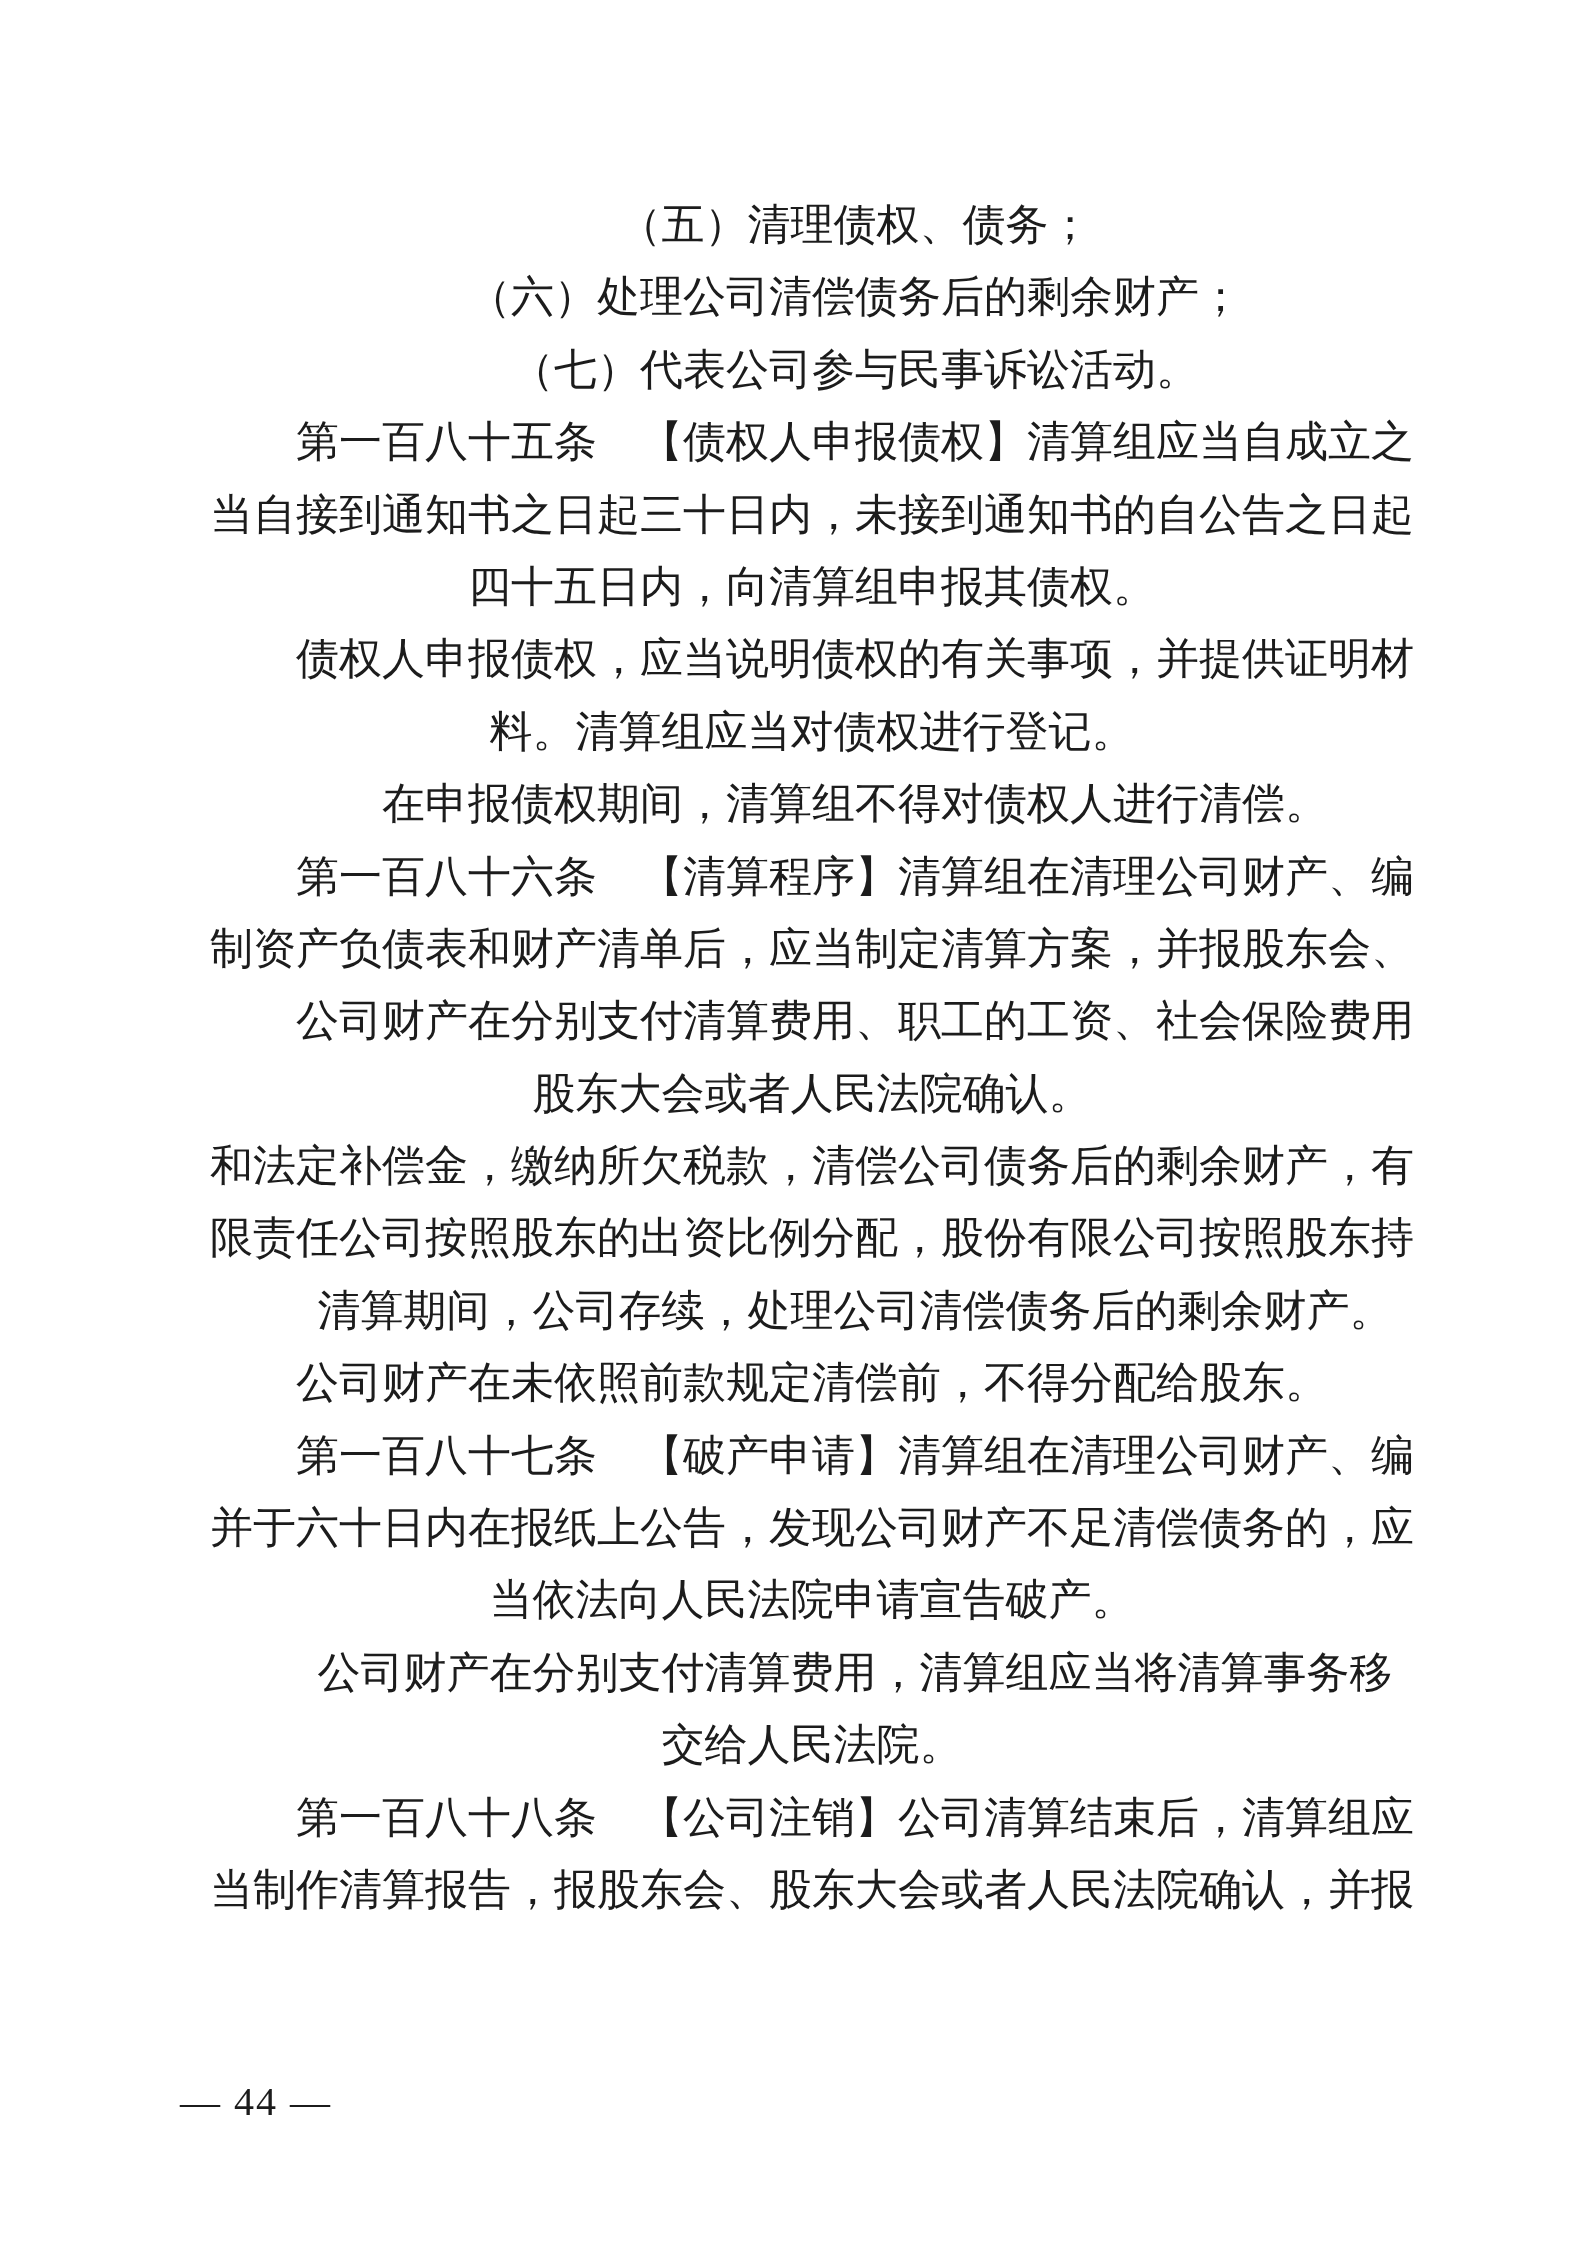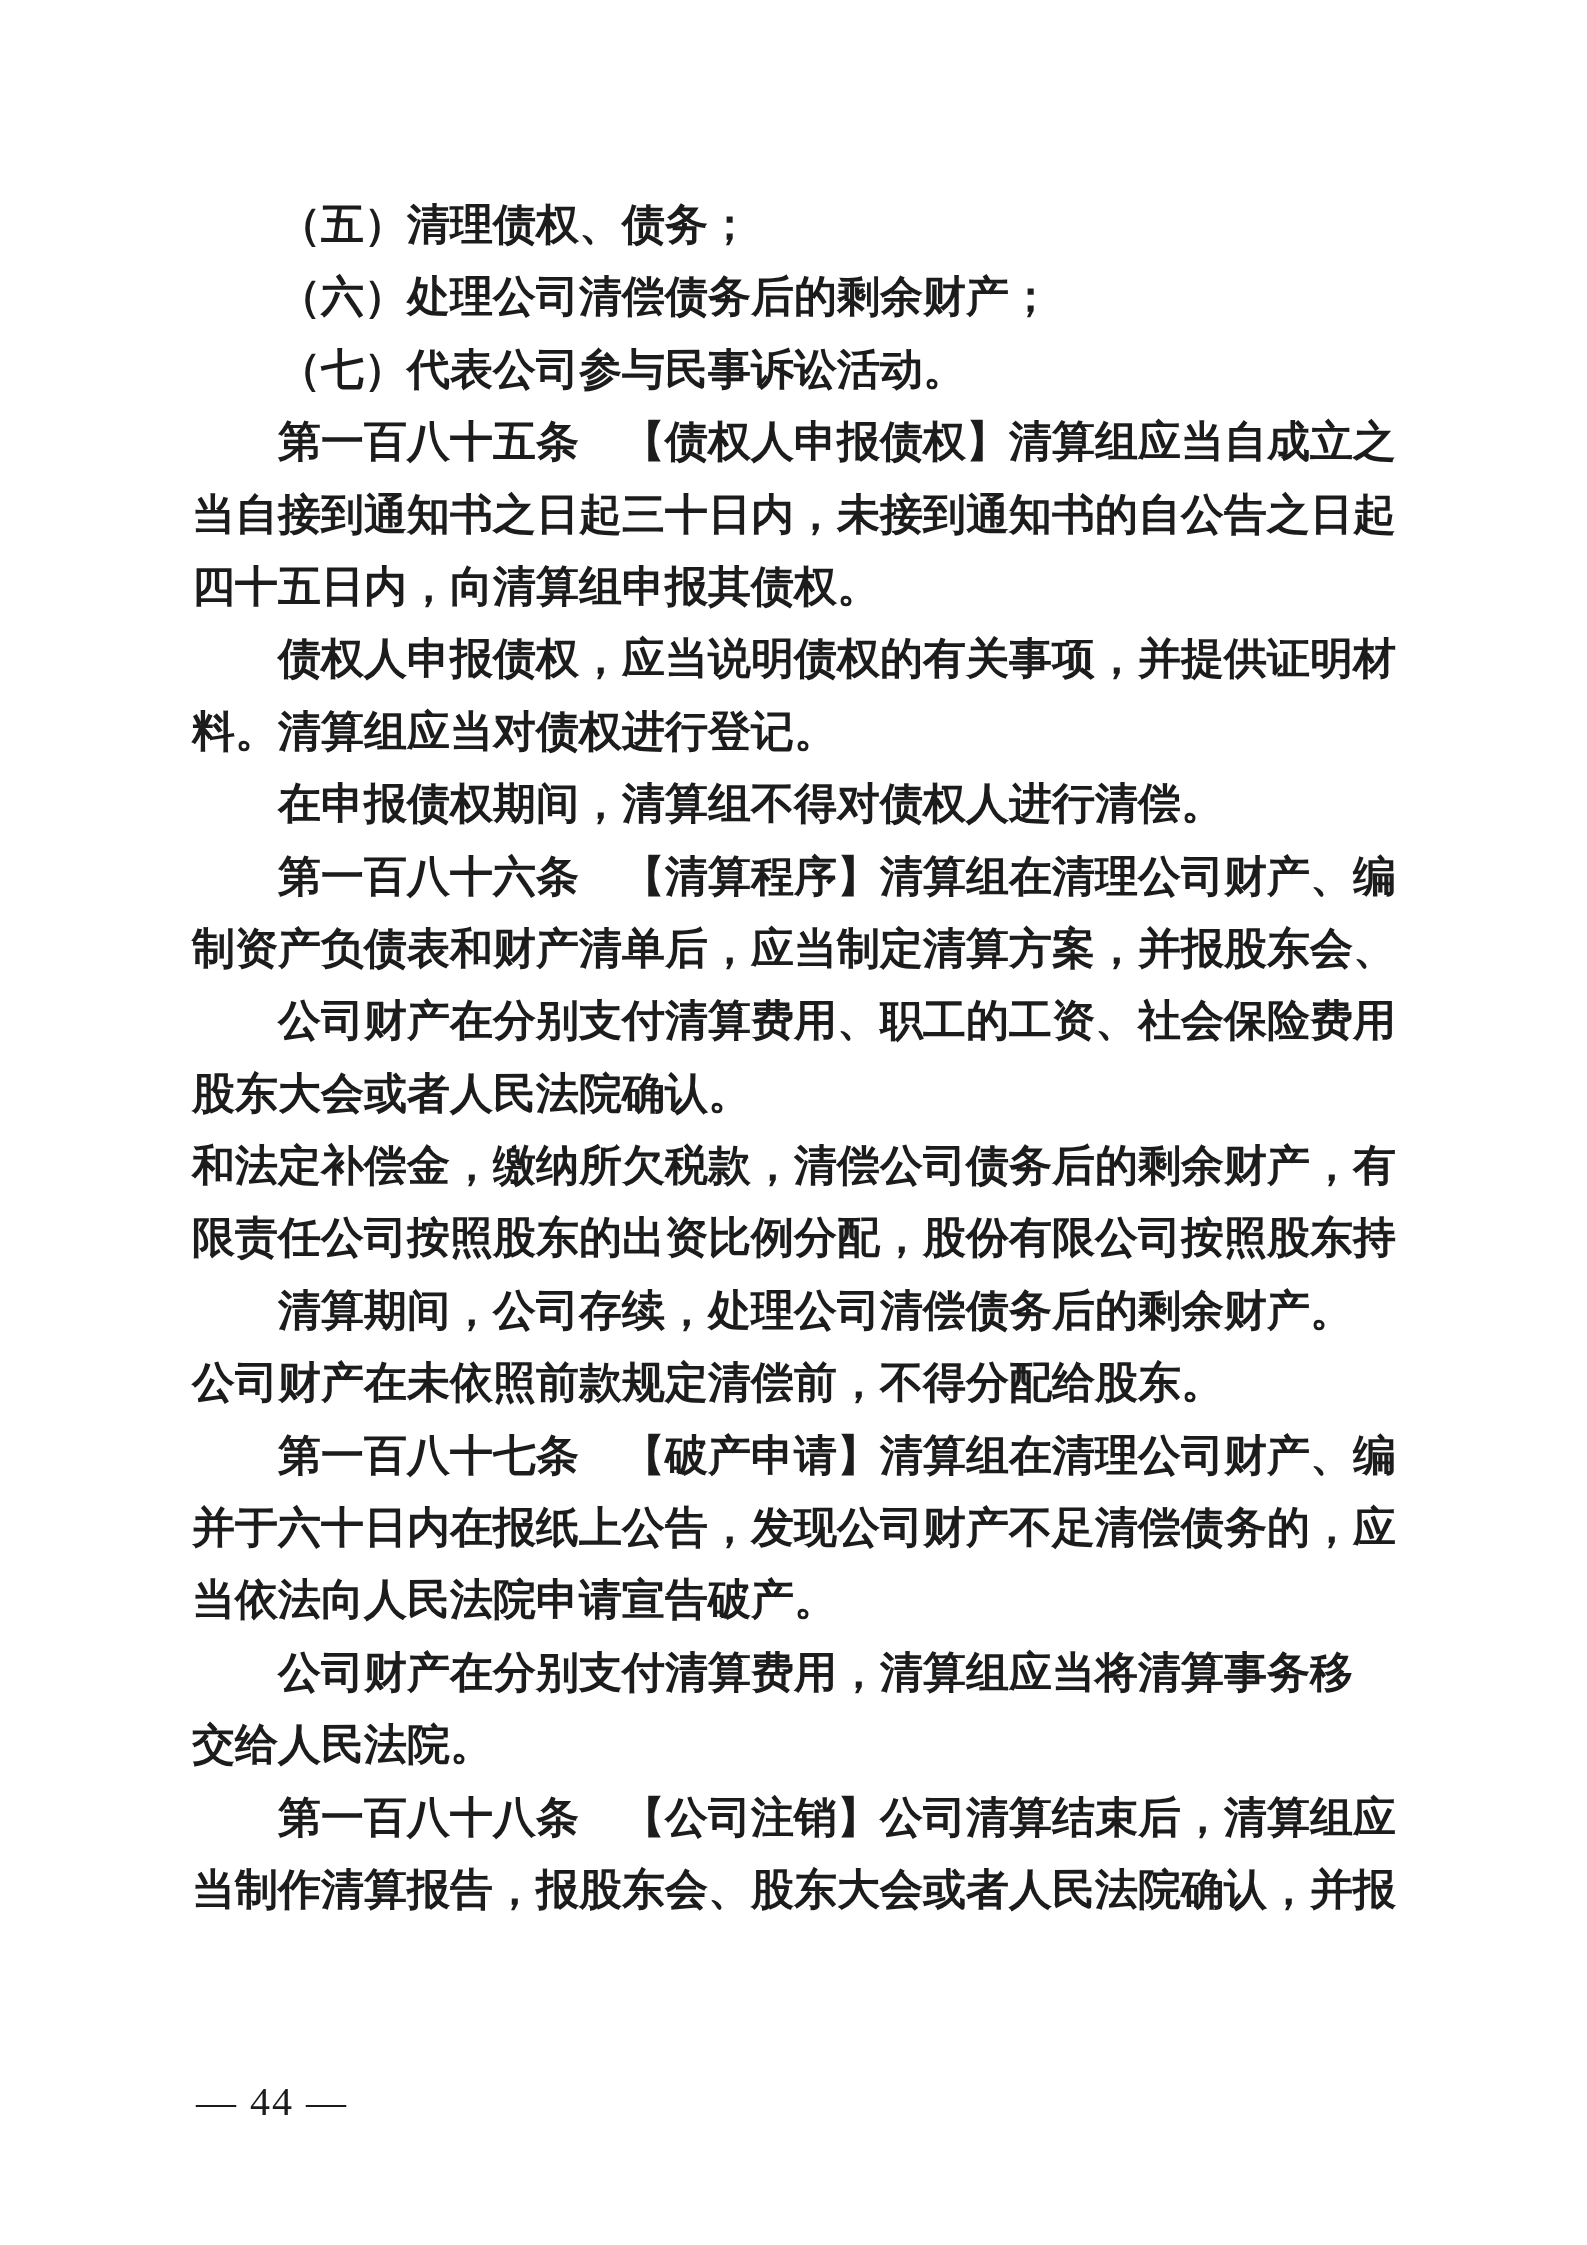--- a/index.html
+++ b/index.html
@@ -25,36 +25,36 @@
     left: 192px;
     top: 189px;
     width: 1240px;
   }
   .line {
     height: 72.4px;
     line-height: 72.4px;
     font-size: 43px;
     letter-spacing: 0px;
     white-space: nowrap;
-    font-weight: 700;
+    font-weight: 400;
+    text-align: center;
     -webkit-font-smoothing: antialiased;
   }
   .line.indent {
     padding-left: 86px;
   }
   .page-number {
     position: absolute;
     left: 180px;
     top: 2078px;
     font-size: 40px;
     line-height: 48px;
     letter-spacing: 2px;
     color: #1c1c1c;
     white-space: nowrap;
-    margin-left: 16px;
   }
 </style>
 </head>
 <body>
 
 <div class="page">
   <div class="text-block">
       <div class="line indent">（五）清理债权、债务；</div>
       <div class="line indent">（六）处理公司清偿债务后的剩余财产；</div>
       <div class="line indent">（七）代表公司参与民事诉讼活动。</div>

